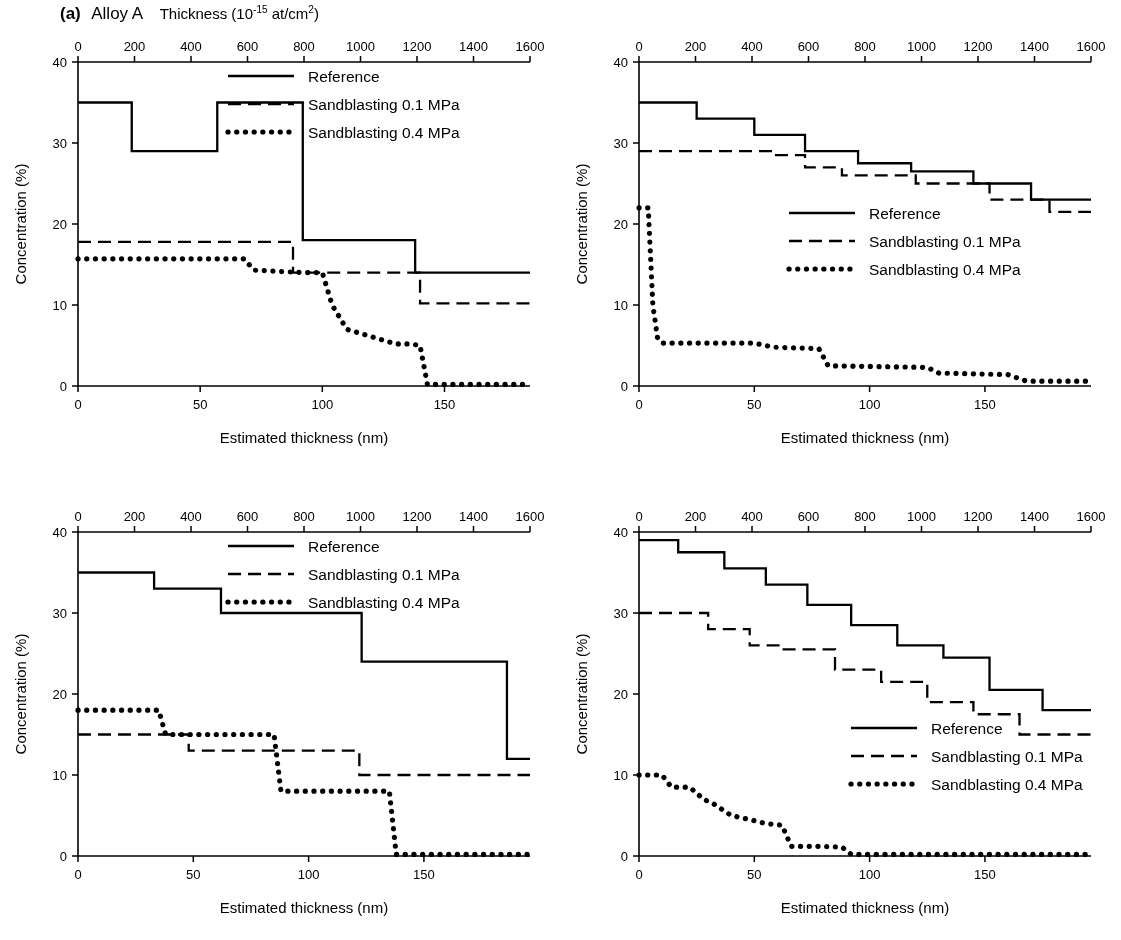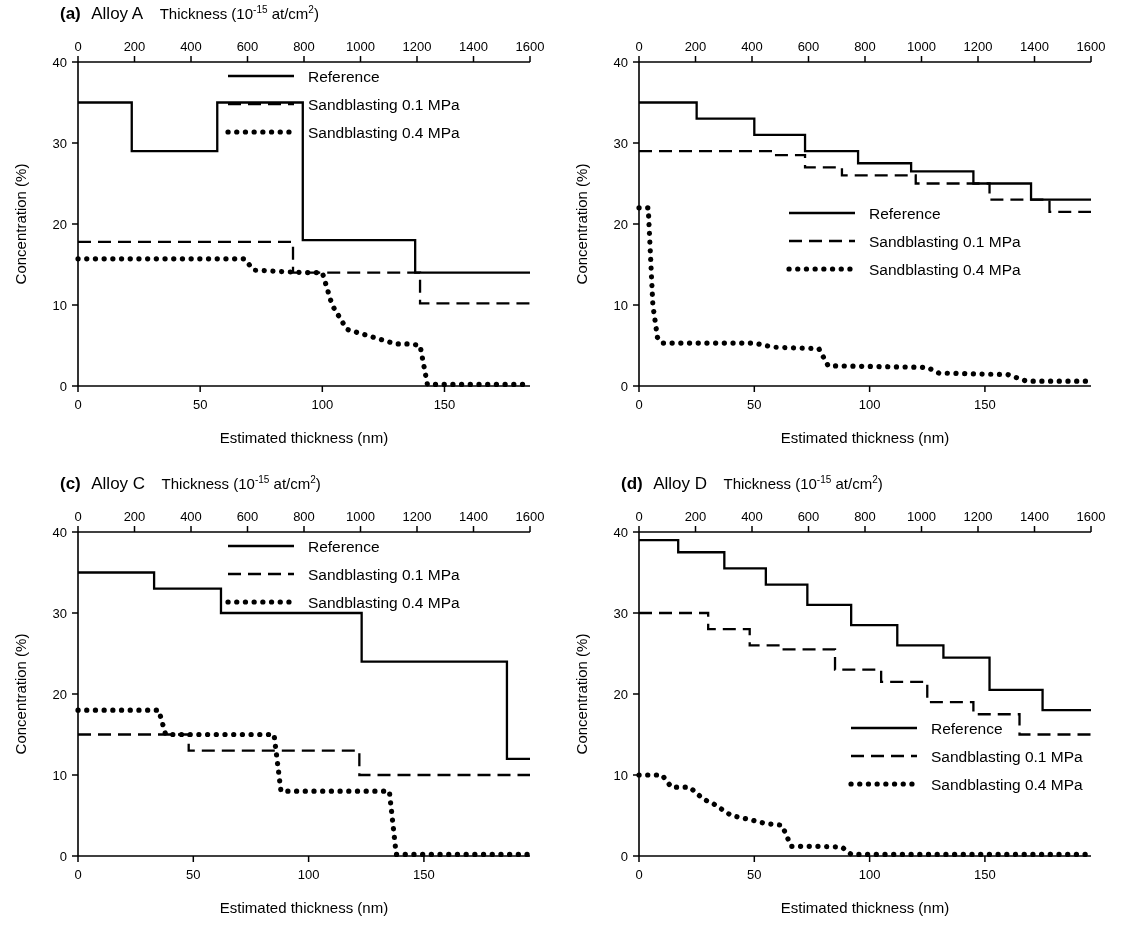--- a/index.html
+++ b/index.html
@@ -150,25 +150,20 @@
           <text x="308" y="219" class="legend-lbl" fill="#000">Reference</text>
           <line x1="228" y1="241" x2="294" y2="241" stroke="#000" stroke-width="2.3" stroke-dasharray="13 7"></line>
           <text x="308" y="247" class="legend-lbl" fill="#000">Sandblasting 0.1 MPa</text>
           <line x1="228" y1="269" x2="294" y2="269" stroke="#000" stroke-width="5.2" stroke-dasharray="0.1 8.6" stroke-linecap="round"></line>
           <text x="308" y="275" class="legend-lbl" fill="#000">Sandblasting 0.4 MPa</text>
         </svg>
     </div>
   </div>
 
   <div class="panel p-c">
-    <div class="panel-head">
-      <span class="pnl-letter">(c)</span>
-      <span class="pnl-title">Alloy C</span>
-      <span class="pnl-sub"><span>Thickness (</span>10<sup>-15</sup><span> at/cm</span><sup>2</sup><span>)</span></span>
-    </div>
     <div class="plot-wrap">
       <svg width="560" height="470" viewBox="0 0 560 470">
           <line x1="78" y1="62" x2="78" y2="386" stroke="#000" stroke-width="1.6"></line>
           <line x1="78" y1="386" x2="530" y2="386" stroke="#000" stroke-width="1.6"></line>
           <line x1="78" y1="62" x2="530" y2="62" stroke="#000" stroke-width="1.6"></line>
           <line x1="78" y1="386" x2="72" y2="386" stroke="#000" stroke-width="1.5"></line>
           <text x="67" y="391" text-anchor="end" class="tick-lbl" fill="#000">0</text>
           <line x1="78" y1="305" x2="72" y2="305" stroke="#000" stroke-width="1.5"></line>
           <text x="67" y="310" text-anchor="end" class="tick-lbl" fill="#000">10</text>
           <line x1="78" y1="224" x2="72" y2="224" stroke="#000" stroke-width="1.5"></line>
@@ -212,25 +207,20 @@
           <text x="308" y="82" class="legend-lbl" fill="#000">Reference</text>
           <line x1="228" y1="104" x2="294" y2="104" stroke="#000" stroke-width="2.3" stroke-dasharray="13 7"></line>
           <text x="308" y="110" class="legend-lbl" fill="#000">Sandblasting 0.1 MPa</text>
           <line x1="228" y1="132" x2="294" y2="132" stroke="#000" stroke-width="5.2" stroke-dasharray="0.1 8.6" stroke-linecap="round"></line>
           <text x="308" y="138" class="legend-lbl" fill="#000">Sandblasting 0.4 MPa</text>
         </svg>
     </div>
   </div>
 
   <div class="panel p-d">
-    <div class="panel-head">
-      <span class="pnl-letter">(d)</span>
-      <span class="pnl-title">Alloy D</span>
-      <span class="pnl-sub"><span>Thickness (</span>10<sup>-15</sup><span> at/cm</span><sup>2</sup><span>)</span></span>
-    </div>
     <div class="plot-wrap">
       <svg width="560" height="470" viewBox="0 0 560 470">
           <line x1="78" y1="62" x2="78" y2="386" stroke="#000" stroke-width="1.6"></line>
           <line x1="78" y1="386" x2="530" y2="386" stroke="#000" stroke-width="1.6"></line>
           <line x1="78" y1="62" x2="530" y2="62" stroke="#000" stroke-width="1.6"></line>
           <line x1="78" y1="386" x2="72" y2="386" stroke="#000" stroke-width="1.5"></line>
           <text x="67" y="391" text-anchor="end" class="tick-lbl" fill="#000">0</text>
           <line x1="78" y1="305" x2="72" y2="305" stroke="#000" stroke-width="1.5"></line>
           <text x="67" y="310" text-anchor="end" class="tick-lbl" fill="#000">10</text>
           <line x1="78" y1="224" x2="72" y2="224" stroke="#000" stroke-width="1.5"></line>

